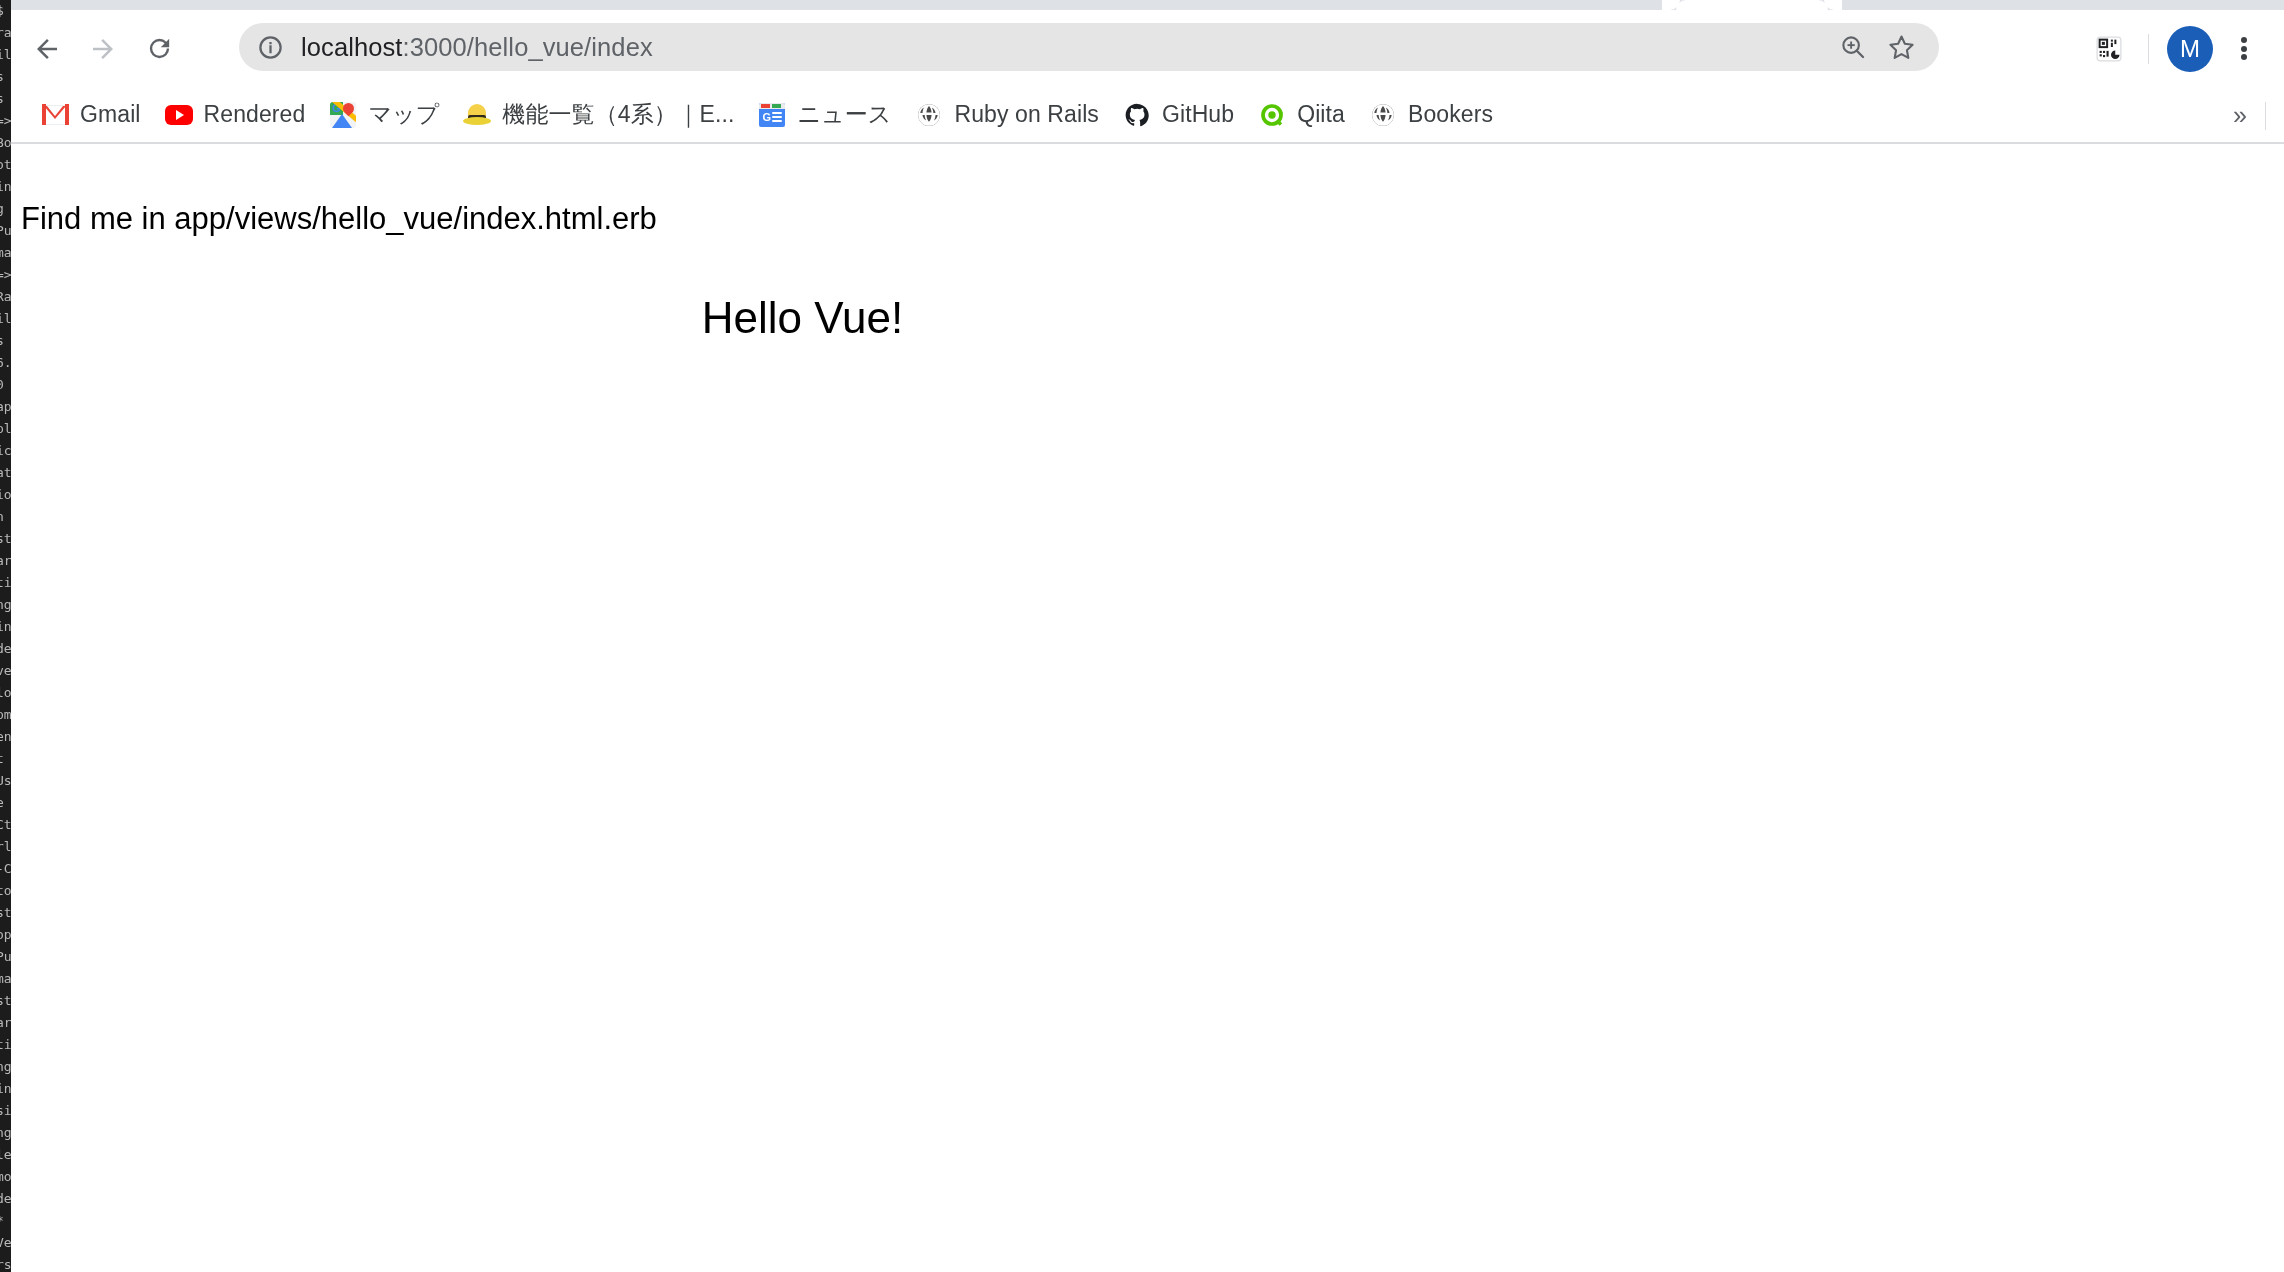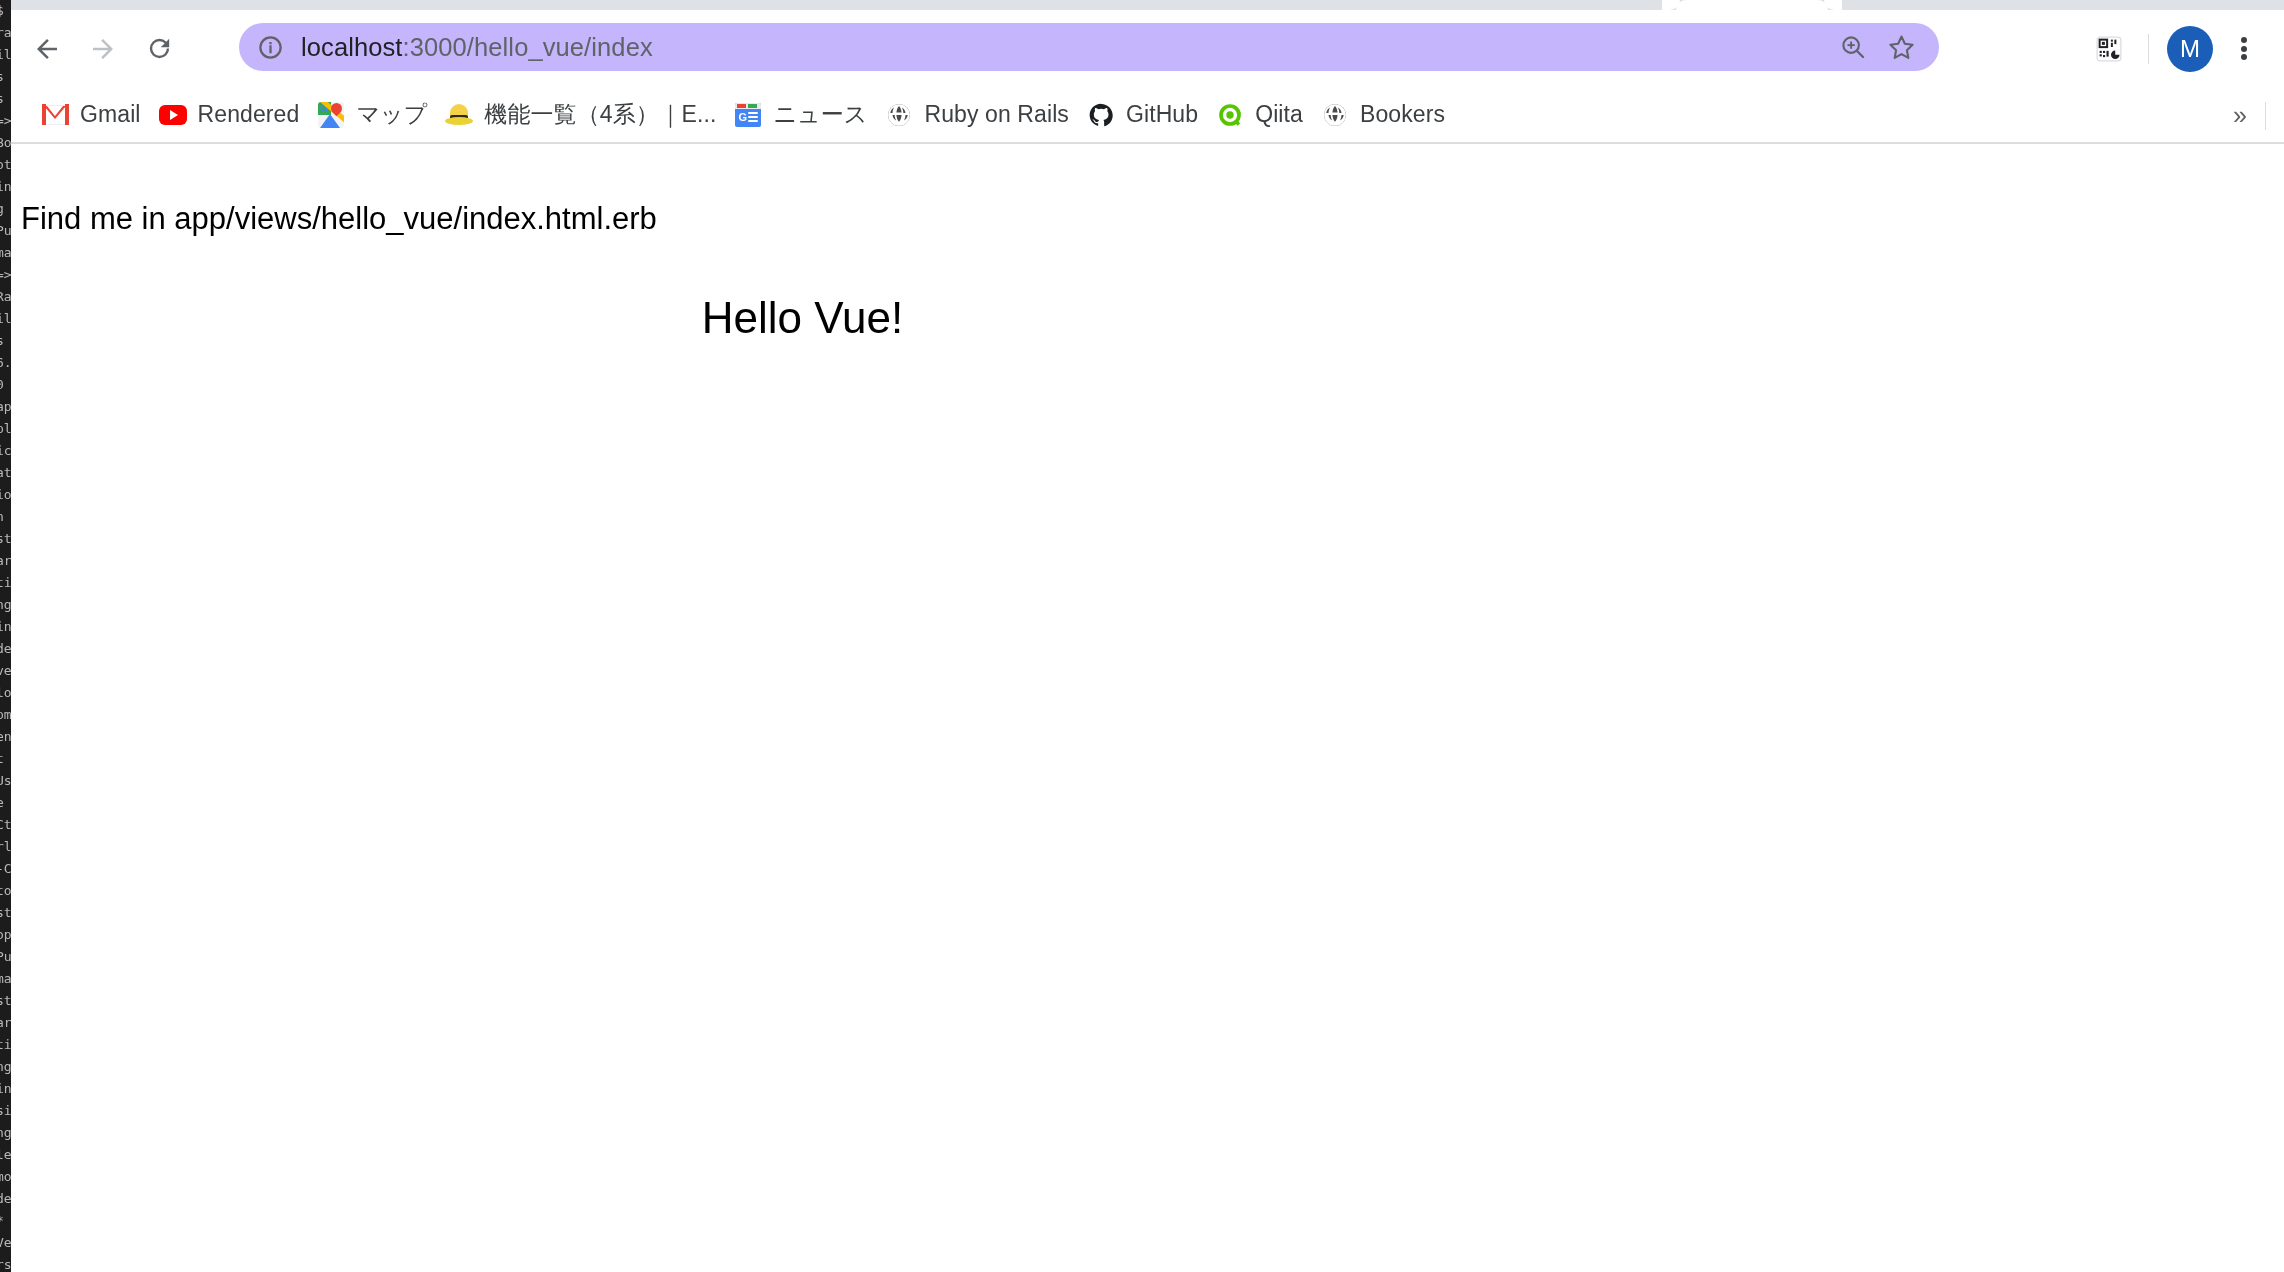--- a/index.html
+++ b/index.html
@@ -85,21 +85,21 @@
     border-radius: 50%;
     flex: none;
   }
   #nav-back { margin-left: 8px; }
   .icon-svg { display: block; }
 
   #omnibox {
     position: absolute;
     left: 228px; top: 13px;
     width: 1700px; height: 48px;
-    background: #c4b5fd;
+    background: #e5e5e5;
     border-radius: 24px;
     display: flex;
     align-items: center;
   }
   #site-info-icon {
     margin-left: 16px;
     width: 30px; height: 30px;
     display: flex; align-items: center; justify-content: center;
     flex: none;
   }
@@ -189,21 +189,21 @@
     display: flex; align-items: center; justify-content: center;
     flex: none;
     margin-right: 11px;
   }
   .bookmark .bm-label {
     font-size: 23px;
     color: #3c4043;
     letter-spacing: 0.1px;
     font-family: "Liberation Sans", sans-serif;
   }
-  #bookmarks-left { display: flex; align-items: center; margin-left: 21px; }
+  #bookmarks-left { display: flex; align-items: center; margin-left: 21px; gap: 6px; }
   #bookmarks-right {
     position: absolute;
     right: 6px; top: 0;
     height: 57px;
     display: flex; align-items: center;
   }
   #bookmarks-overflow {
     font-size: 25px;
     color: #5f6368;
     padding: 0 18px;

